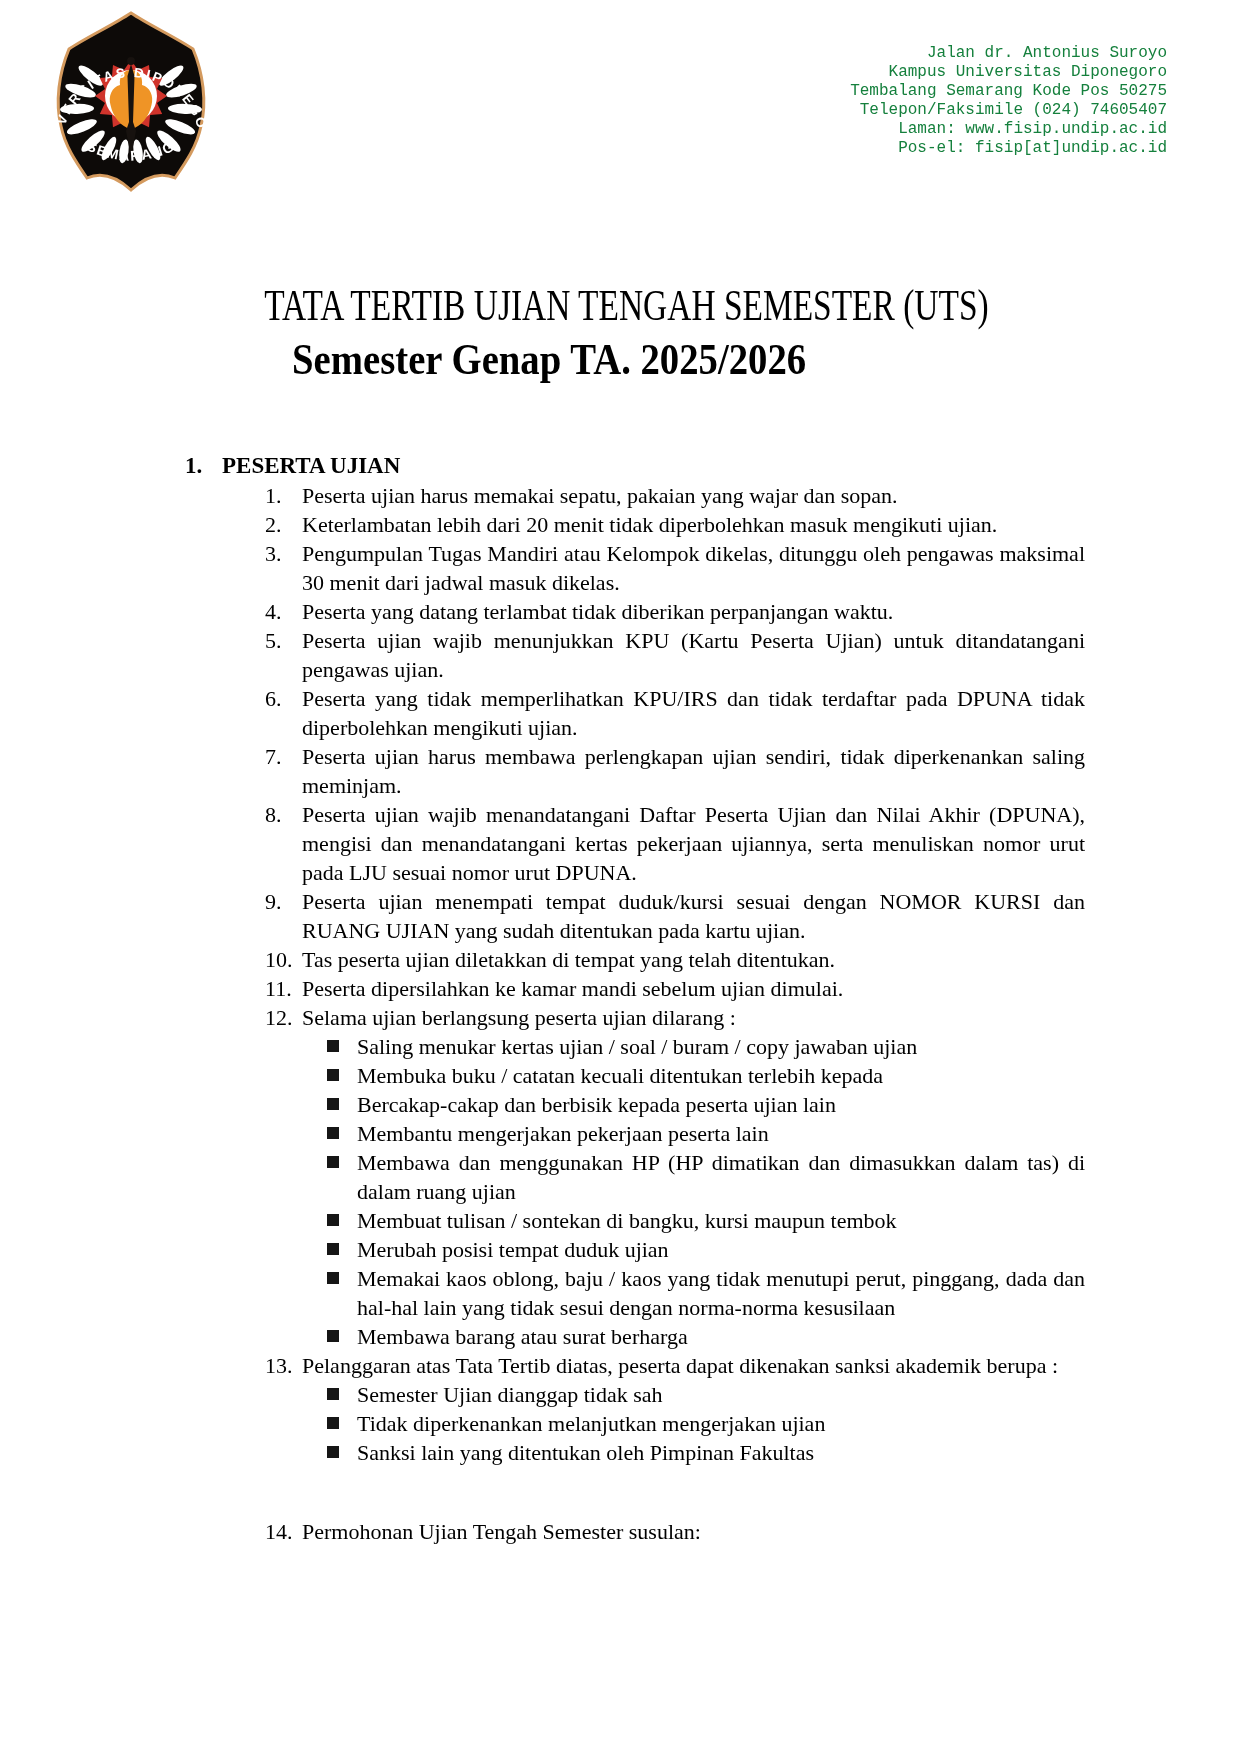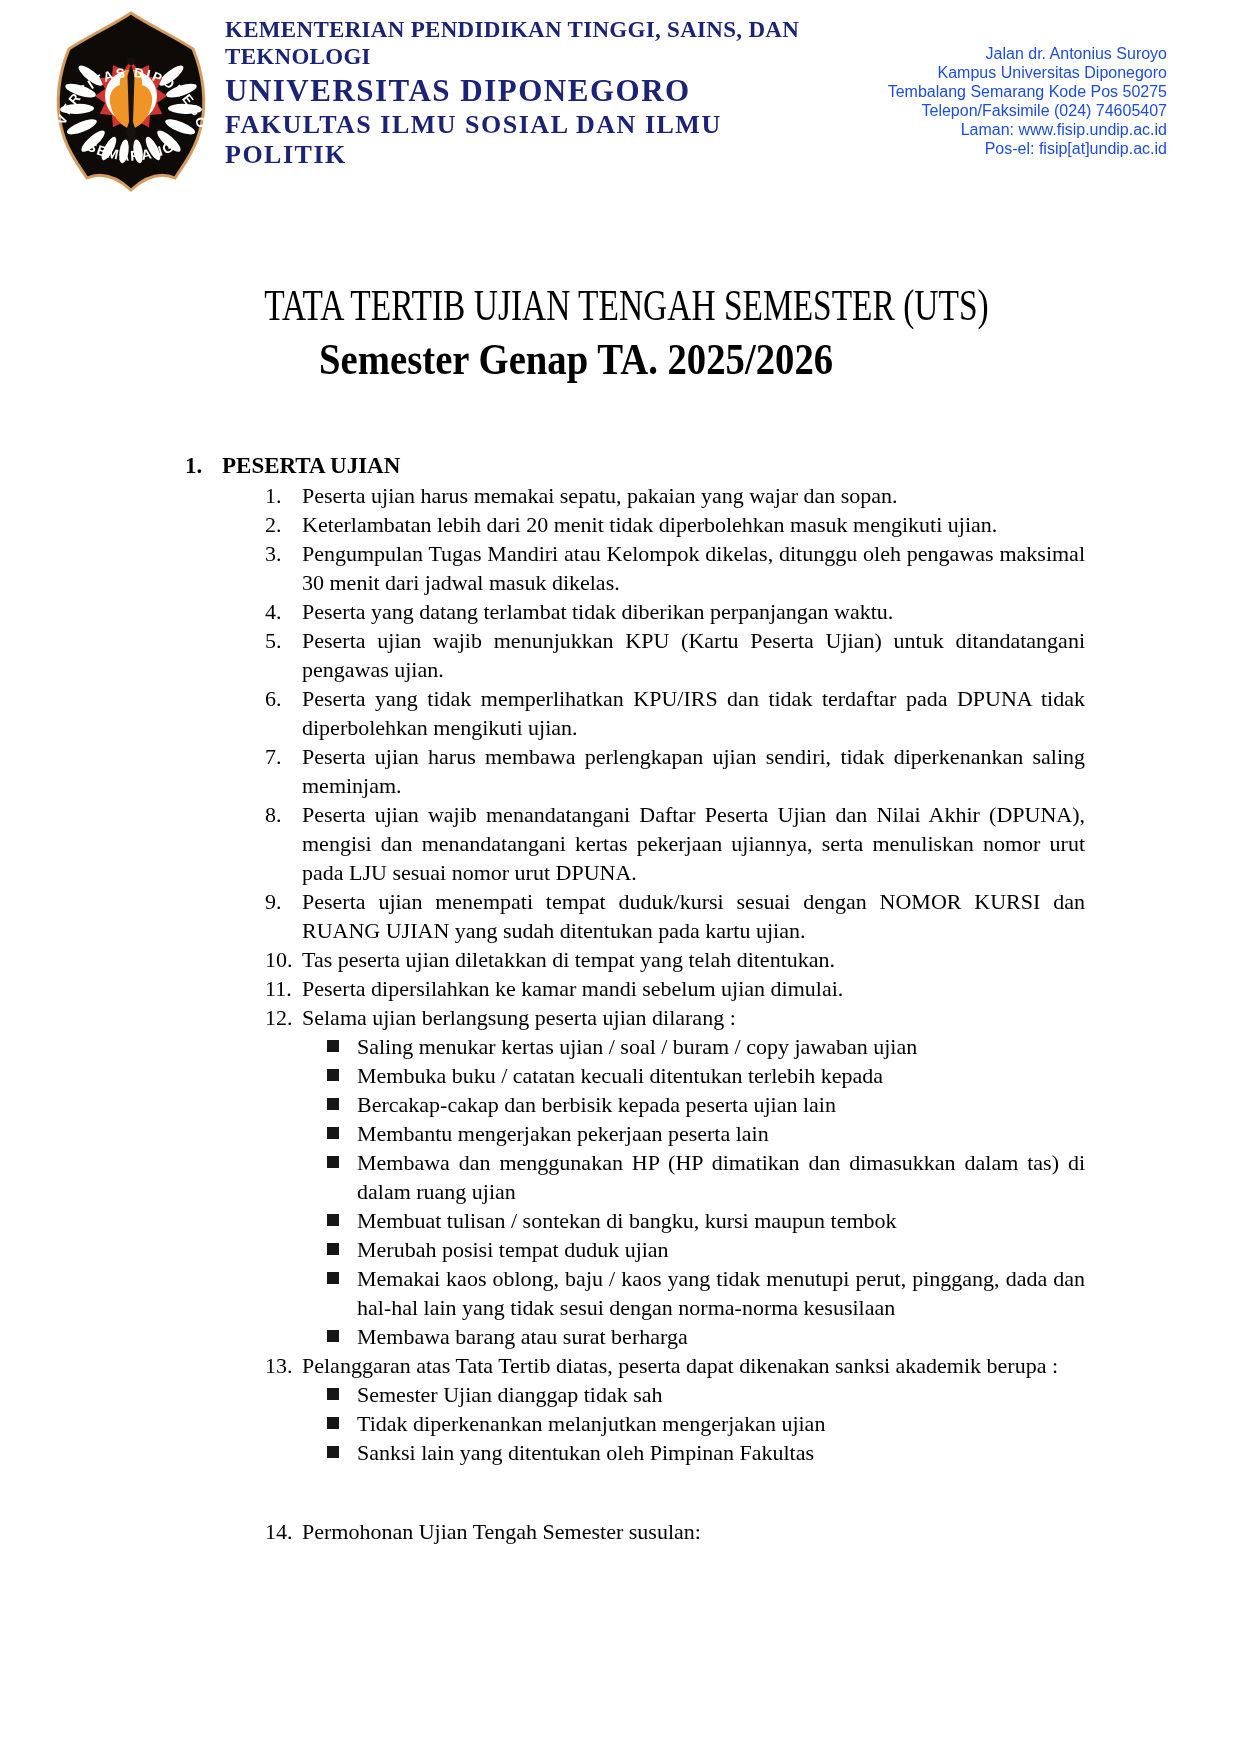--- a/index.html
+++ b/index.html
@@ -7,27 +7,27 @@
     position:relative;width:1241px;height:1755px;background:#ffffff;
     font-family:"Liberation Serif",serif;color:#000;overflow:hidden;margin:0 auto;
   }
   
   .logo-wrap{position:absolute;left:46px;top:10px;width:170px;height:184px;}
   .lh-text{position:absolute;left:225px;top:16px;width:585px;color:#1b2377;}
   .lh-ministry{font-size:23px;font-weight:bold;line-height:27px;letter-spacing:.3px;}
   .lh-univ{font-size:31px;font-weight:bold;line-height:35px;letter-spacing:1.5px;margin-top:3px;white-space:nowrap;}
   .lh-fac{font-size:26px;font-weight:bold;line-height:30px;letter-spacing:1.5px;margin-top:2px;}
   .lh-address{
-    position:absolute;right:74px;top:44px;text-align:right;color:#1d4ed8;
-    font-family:Liberation Sans, sans-serif;font-size:16px;line-height:19px;
+    position:absolute;right:74px;top:44px;text-align:right;color:#15803d;
+    font-family:Liberation Mono, monospace;font-size:16px;line-height:19px;
   }
   
   .doc-title{position:absolute;left:150px;top:282px;width:820px;font-size:44px;line-height:48px;white-space:nowrap;}
   .doc-title>span{display:inline-block;transform:scaleX(.76);transform-origin:50% 50%;}
-  .doc-subtitle{position:absolute;left:166px;top:334px;width:820px;text-align:center;font-size:44px;line-height:52px;font-weight:bold;white-space:nowrap;}
+  .doc-subtitle{position:absolute;left:139px;top:334px;width:820px;text-align:center;font-size:44px;line-height:52px;font-weight:bold;white-space:nowrap;}
   .doc-subtitle>span{display:inline-block;transform:scaleX(.88);transform-origin:50% 50%;}
   
   .section-head{position:absolute;left:185px;top:451px;font-size:23px;font-weight:bold;line-height:29px;}
   .section-head .sec-num{display:inline-block;width:37px;}
   .list{position:absolute;left:265px;top:481px;width:820px;font-size:22px;line-height:29px;
         list-style:none;margin:0;padding:0;}
   .item{position:relative;padding-left:37px;text-align:justify;}
   .item .inum{position:absolute;left:0;top:0;}
   .bullets{list-style:none;margin:0 0 0 -37px;padding:0;}
   .bullets li{position:relative;padding-left:92px;text-align:justify;}
@@ -85,25 +85,20 @@
 
       <text font-family="Liberation Sans, sans-serif" font-size="13.5" font-weight="bold" fill="#ffffff" letter-spacing="2.2">
         <textPath href="#arcTop" startOffset="50%" text-anchor="middle">UNIVERSITAS DIPONEGORO</textPath>
       </text>
       <text font-family="Liberation Sans, sans-serif" font-size="14" font-weight="bold" fill="#ffffff" letter-spacing="1.5">
         <textPath href="#arcBottom" startOffset="50%" text-anchor="middle">SEMARANG</textPath>
       </text>
     </svg>
   </div>
 
-  <div class="lh-text">
-    <div class="lh-ministry">KEMENTERIAN PENDIDIKAN TINGGI, SAINS, DAN TEKNOLOGI</div>
-    <div class="lh-univ">UNIVERSITAS DIPONEGORO</div>
-    <div class="lh-fac">FAKULTAS ILMU SOSIAL DAN ILMU POLITIK</div>
-  </div>
 
   <div class="lh-address">
     <div>Jalan dr. Antonius Suroyo</div>
     <div>Kampus Universitas Diponegoro</div>
     <div>Tembalang Semarang Kode Pos 50275</div>
     <div>Telepon/Faksimile (024) 74605407</div>
     <div>Laman: www.fisip.undip.ac.id</div>
     <div>Pos-el: fisip[at]undip.ac.id</div>
   </div>
 

